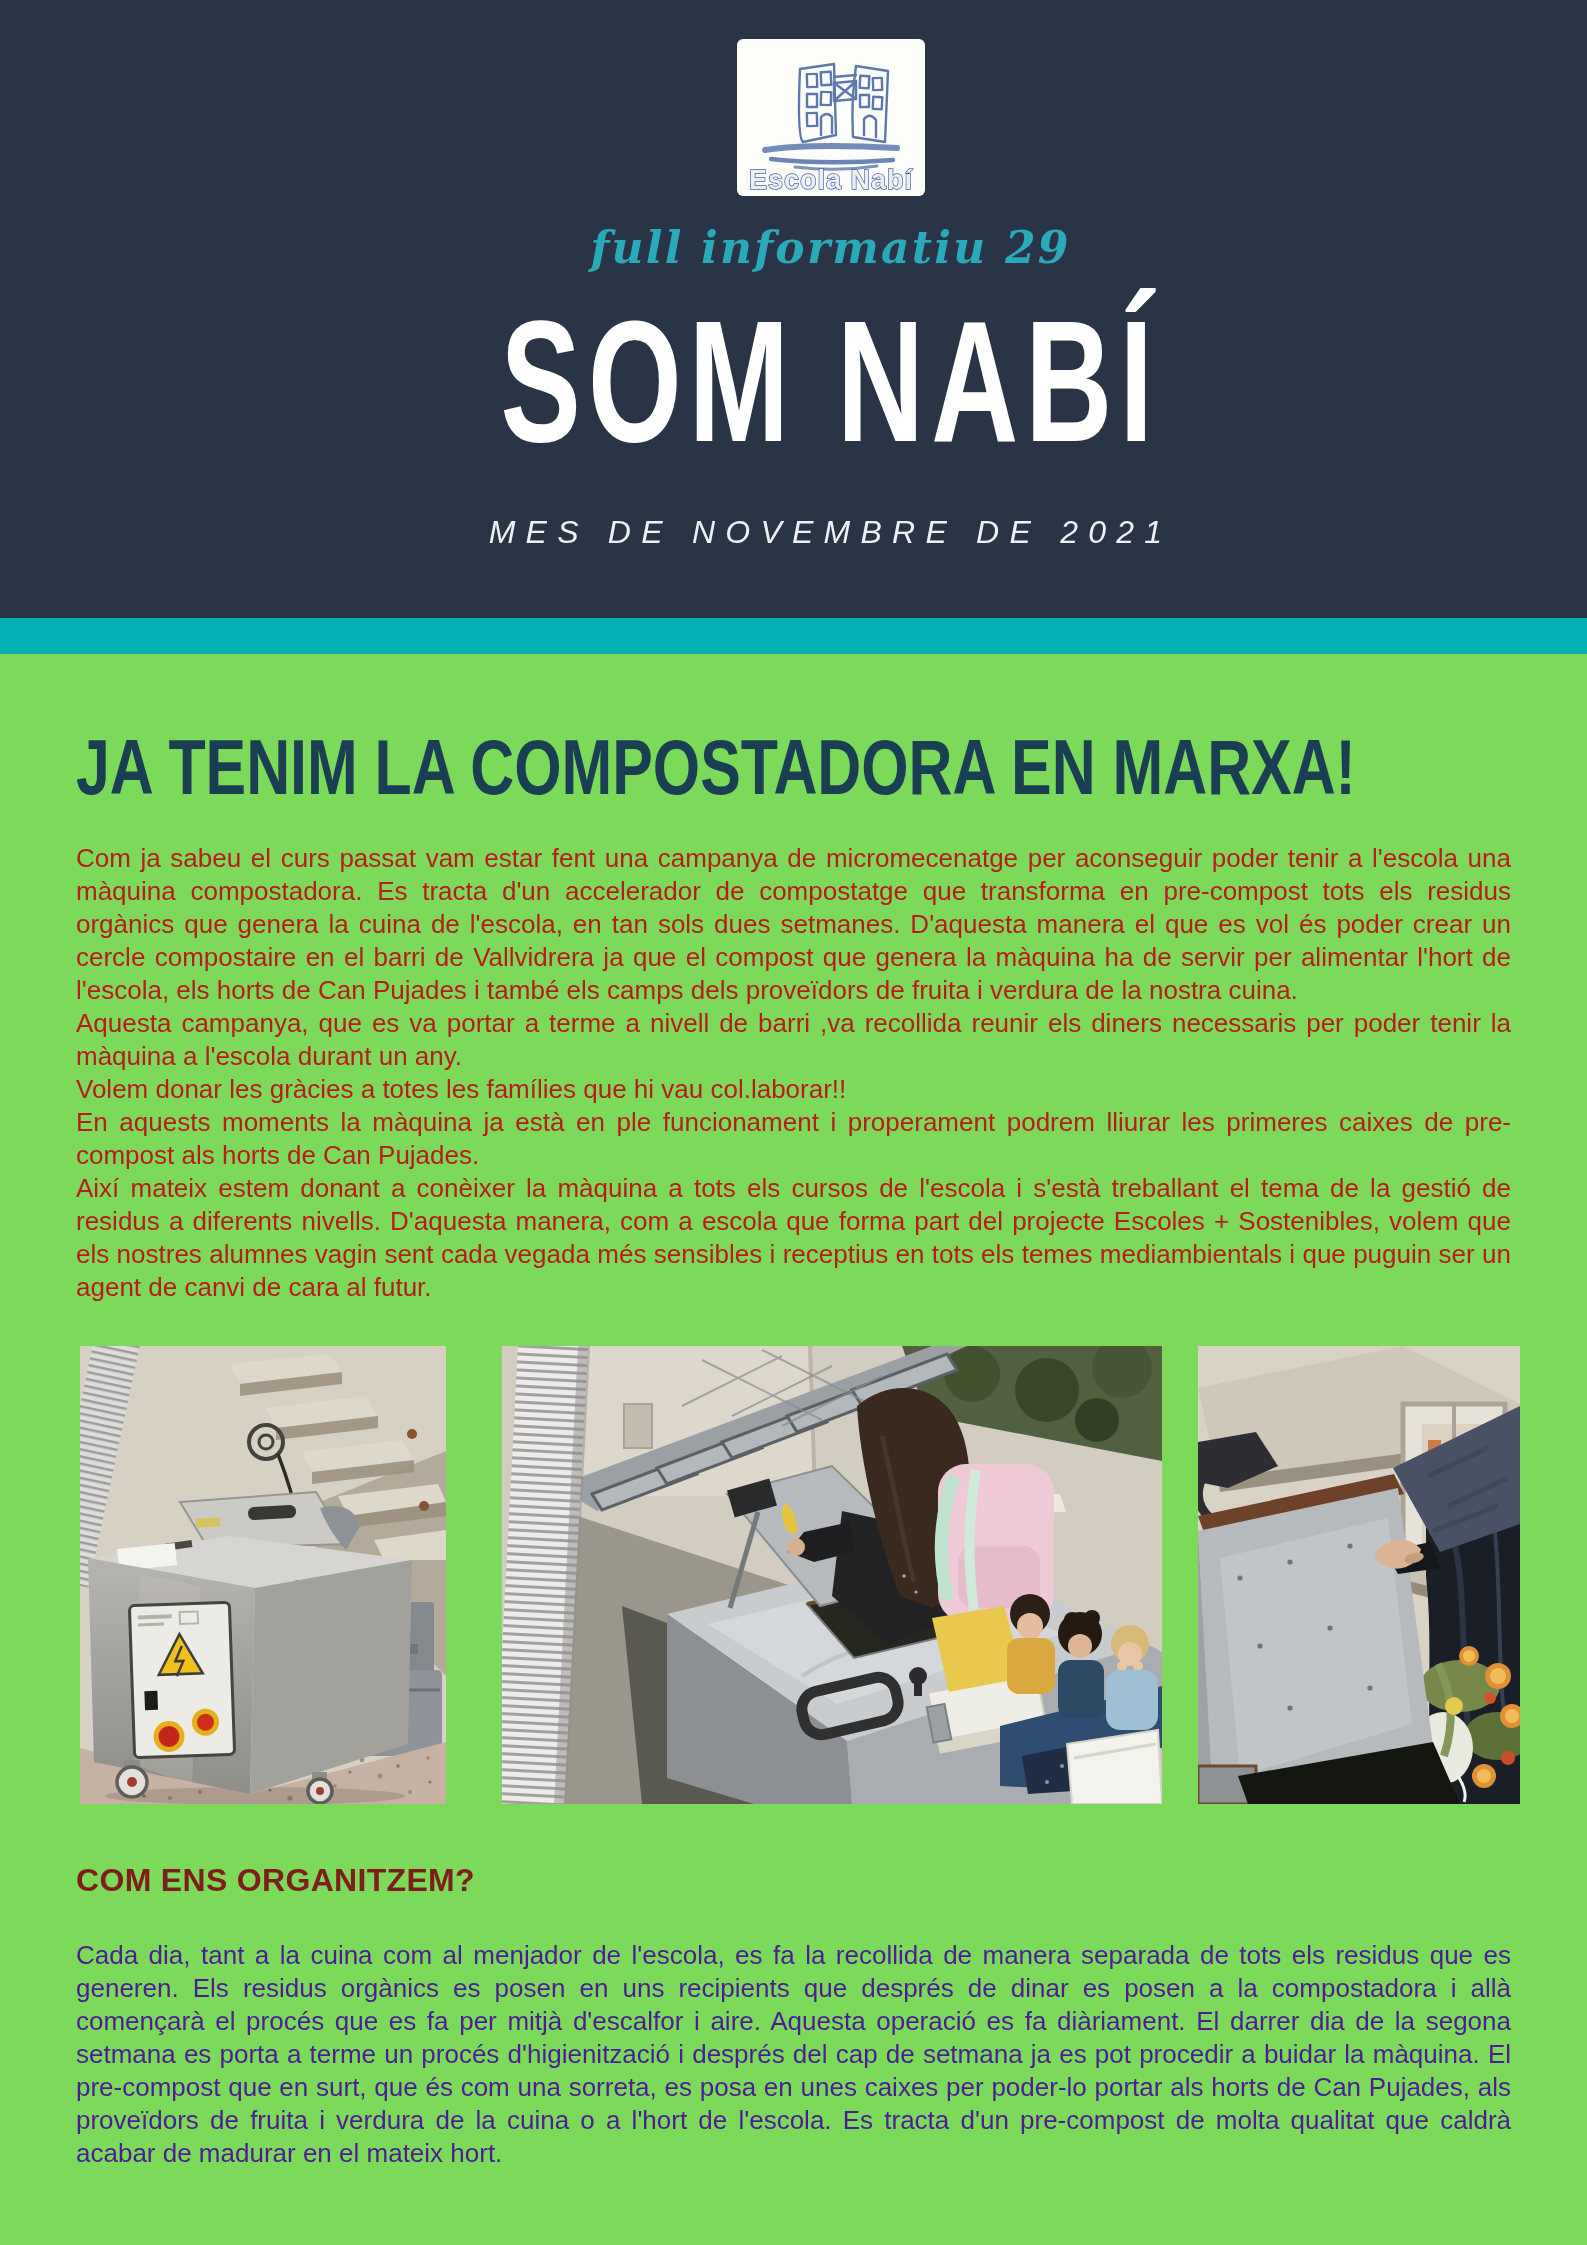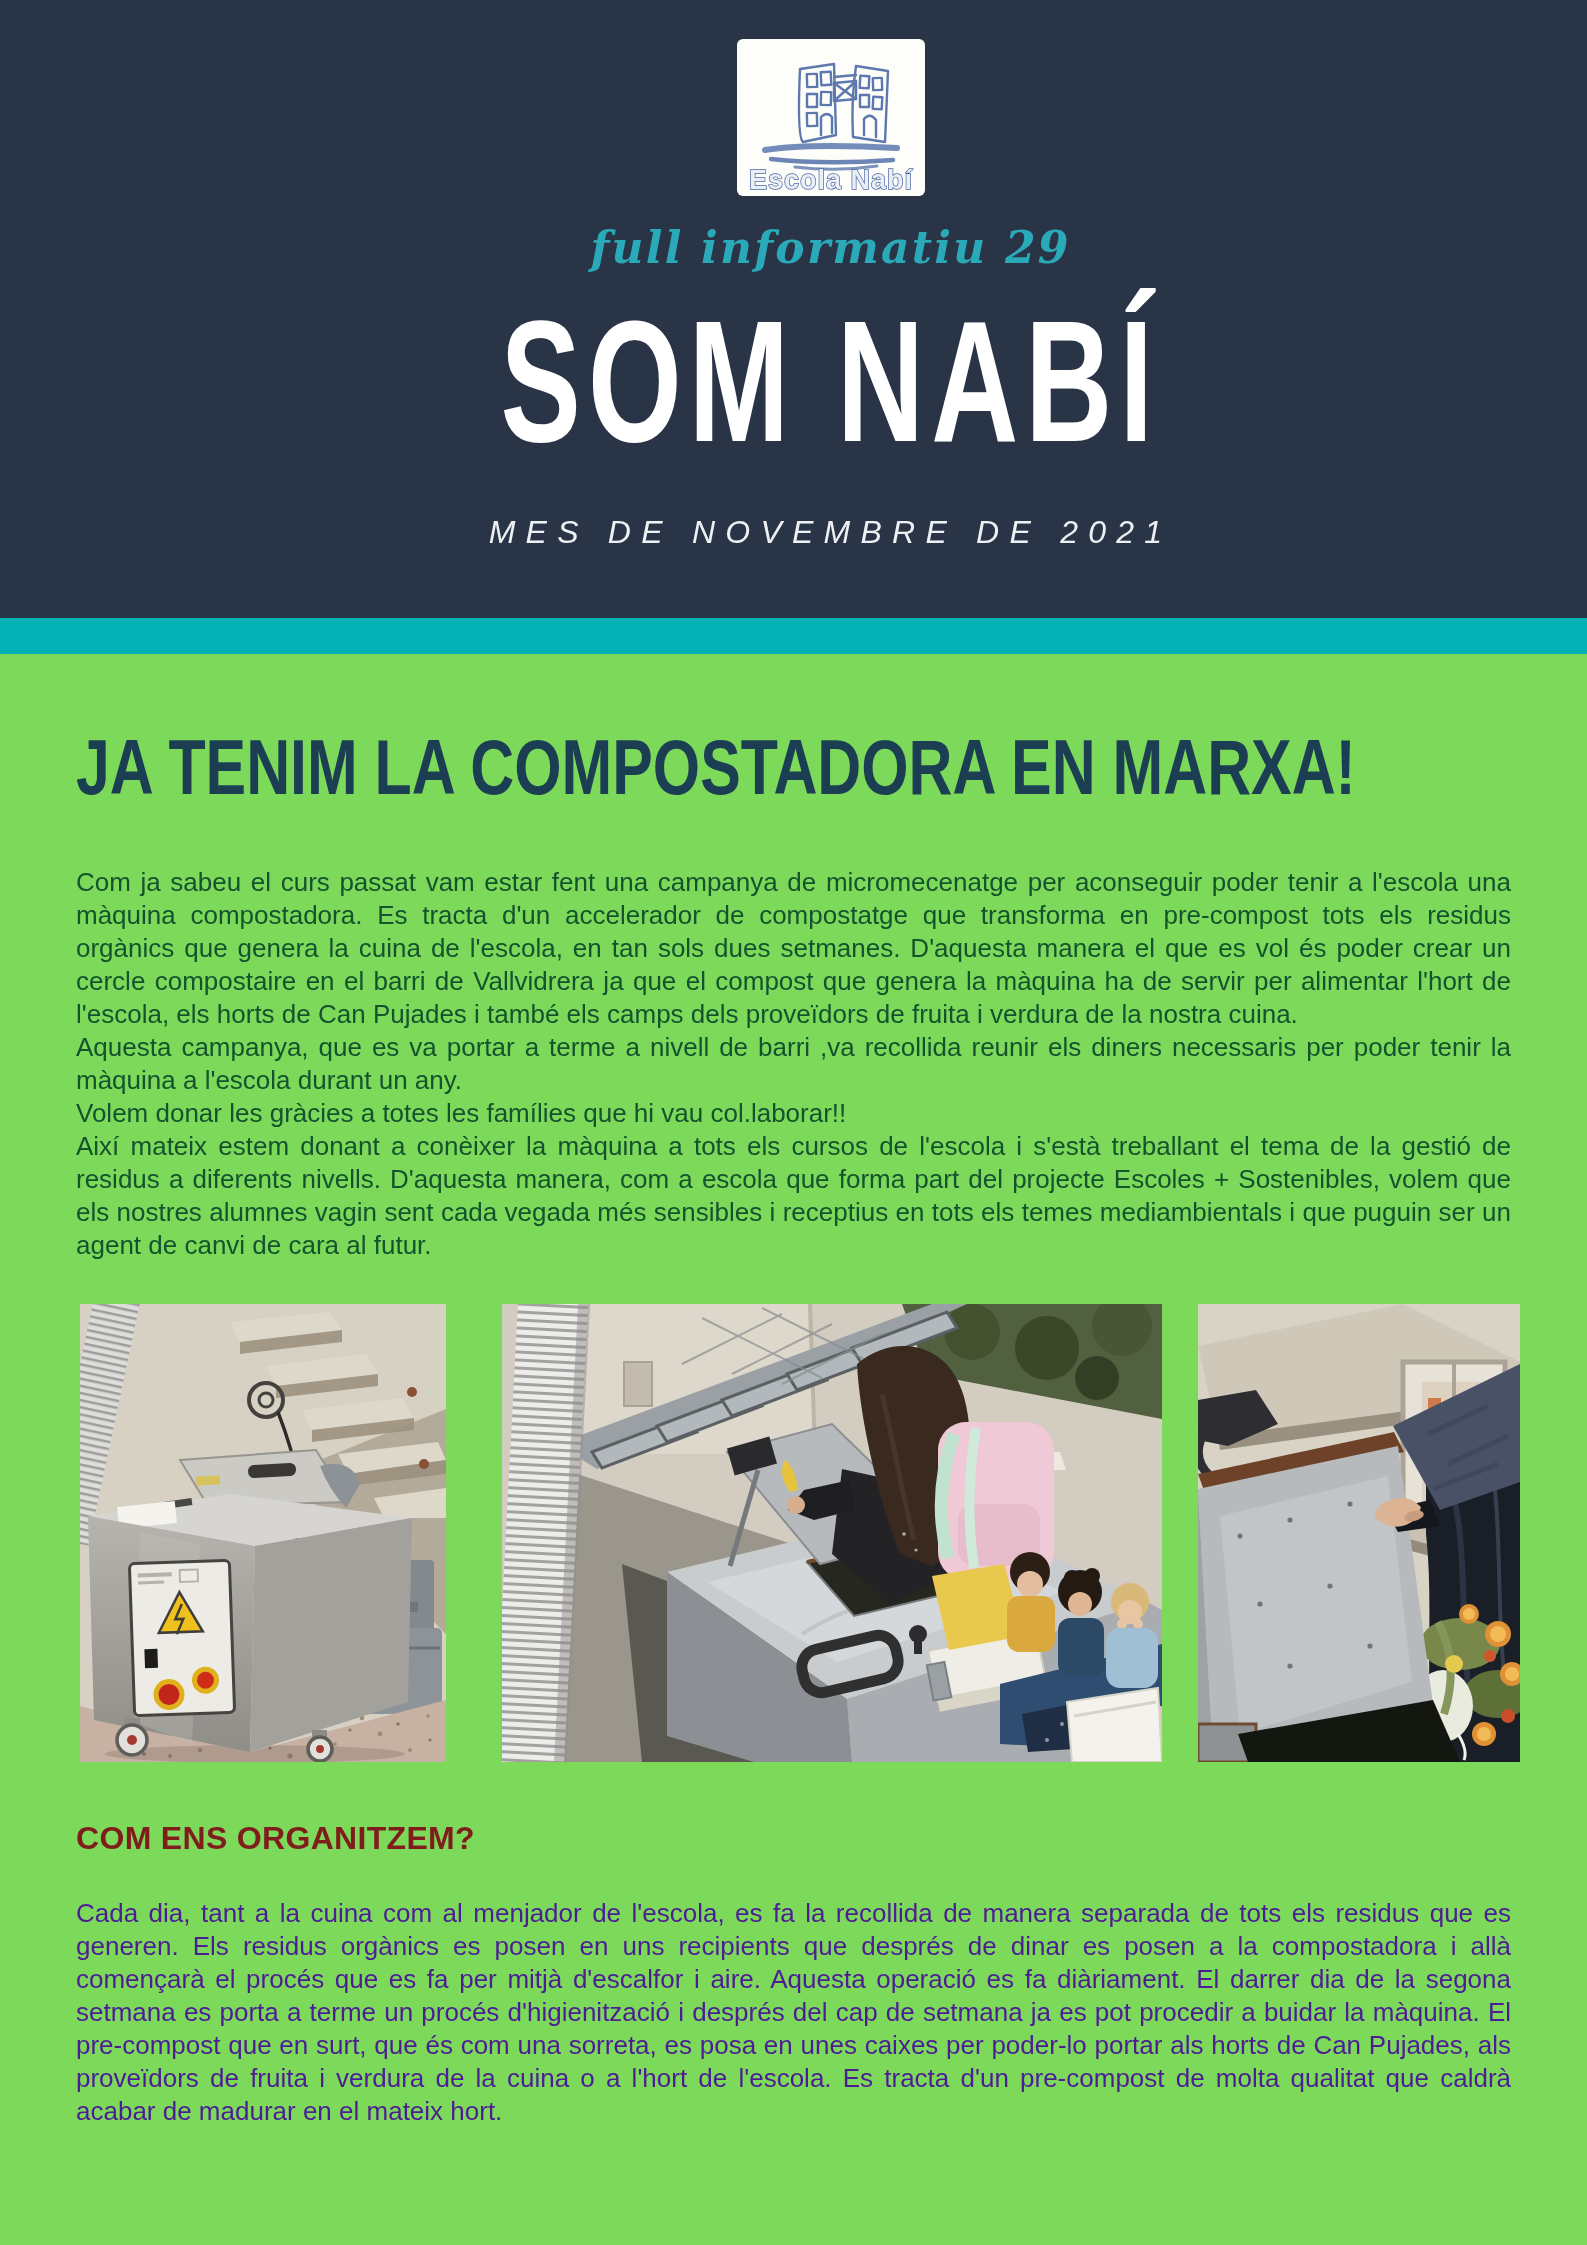--- a/index.html
+++ b/index.html
@@ -32,21 +32,21 @@
     letter-spacing:.32em;white-space:nowrap;
   }
   .divider{width:100%;height:36px;background:#04b1b4;}
   
   .article{padding:0 76px;}
   .headline{
     margin:74px 0 0 0;color:#1b3e52;font-weight:700;font-size:78px;
     line-height:1;white-space:nowrap;
     transform:scaleX(.78);transform-origin:left center;
   }
-  .bodycopy{margin-top:60px;color:#14532d;font-size:26px;line-height:33px;}
+  .bodycopy{margin-top:36px;color:#b91c1c;font-size:26px;line-height:33px;}
   .bodycopy p{margin:0;text-align:justify;}
   .photo-row{
     margin:42px 0 0 4px;display:flex;align-items:flex-start;height:458px;
   }
   .photo{flex:none;display:block;background:#cfc8ba;}
   .photo-1{width:366px;height:458px;margin-right:56px;}
   .photo-2{width:660px;height:458px;margin-right:36px;}
   .photo-3{width:322px;height:458px;}
   .subhead{
     margin:58px 0 0 0;color:#7f1d1d;font-weight:700;font-size:32px;
@@ -100,20 +100,21 @@
 <div class="divider"></div>
 
 <main class="article">
 
   <h1 class="headline">JA TENIM LA COMPOSTADORA EN MARXA!</h1>
 
   <div class="bodycopy">
     <p>Com ja sabeu el curs passat vam estar fent una campanya de micromecenatge per aconseguir poder tenir a l'escola una màquina compostadora. Es tracta d'un accelerador de compostatge que transforma en pre-compost tots els residus orgànics que genera la cuina de l'escola, en tan sols dues setmanes. D'aquesta manera el que es vol és poder crear un cercle compostaire en el barri de Vallvidrera ja que el compost que genera la màquina ha de servir per alimentar l'hort de l'escola, els horts de Can Pujades i també els camps dels proveïdors de fruita i verdura de la nostra cuina.</p>
     <p>Aquesta campanya, que es va portar a terme a nivell de barri ,va recollida reunir els diners necessaris per poder tenir la màquina a l'escola durant un any.</p>
     <p>Volem donar les gràcies a totes les famílies que hi vau col.laborar!!</p>
+    <p>En aquests moments la màquina ja està en ple funcionament i properament podrem lliurar les primeres caixes de pre-compost als horts de Can Pujades.</p>
     <p>Així mateix estem donant a conèixer la màquina a tots els cursos de l'escola i s'està treballant el tema de la gestió de residus a diferents nivells. D'aquesta manera, com a escola que forma part del projecte Escoles + Sostenibles, volem que els nostres alumnes vagin sent cada vegada més sensibles i receptius en tots els temes mediambientals i que puguin ser un agent de canvi de cara al futur.</p>
   </div>
 
   <div class="photo-row">
 
     <svg class="photo photo-1" viewBox="0 0 366 458">
       <defs>
         <pattern id="ribs1" width="7" height="7" patternUnits="userSpaceOnUse">
           <rect width="7" height="7" fill="#dddddb"></rect>
             <rect width="7" height="2.5" fill="#9e9d9b"></rect>

